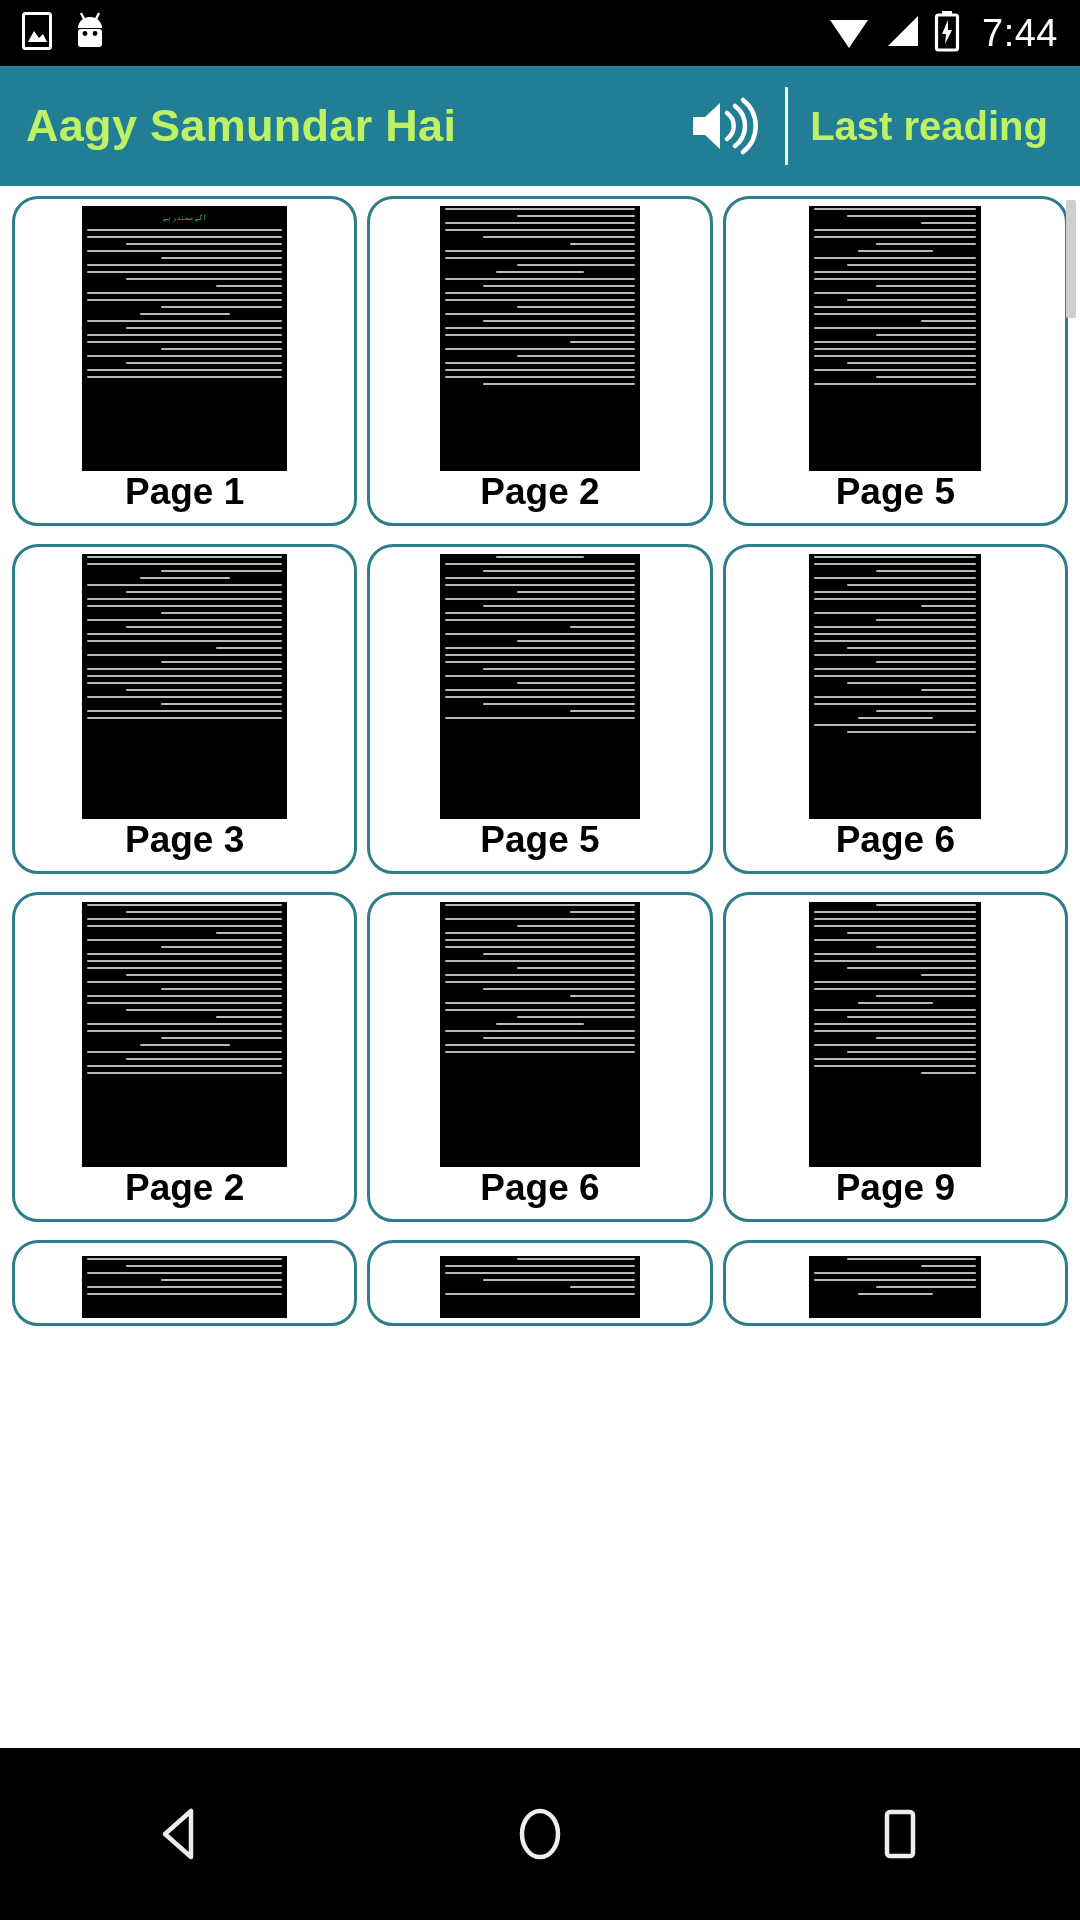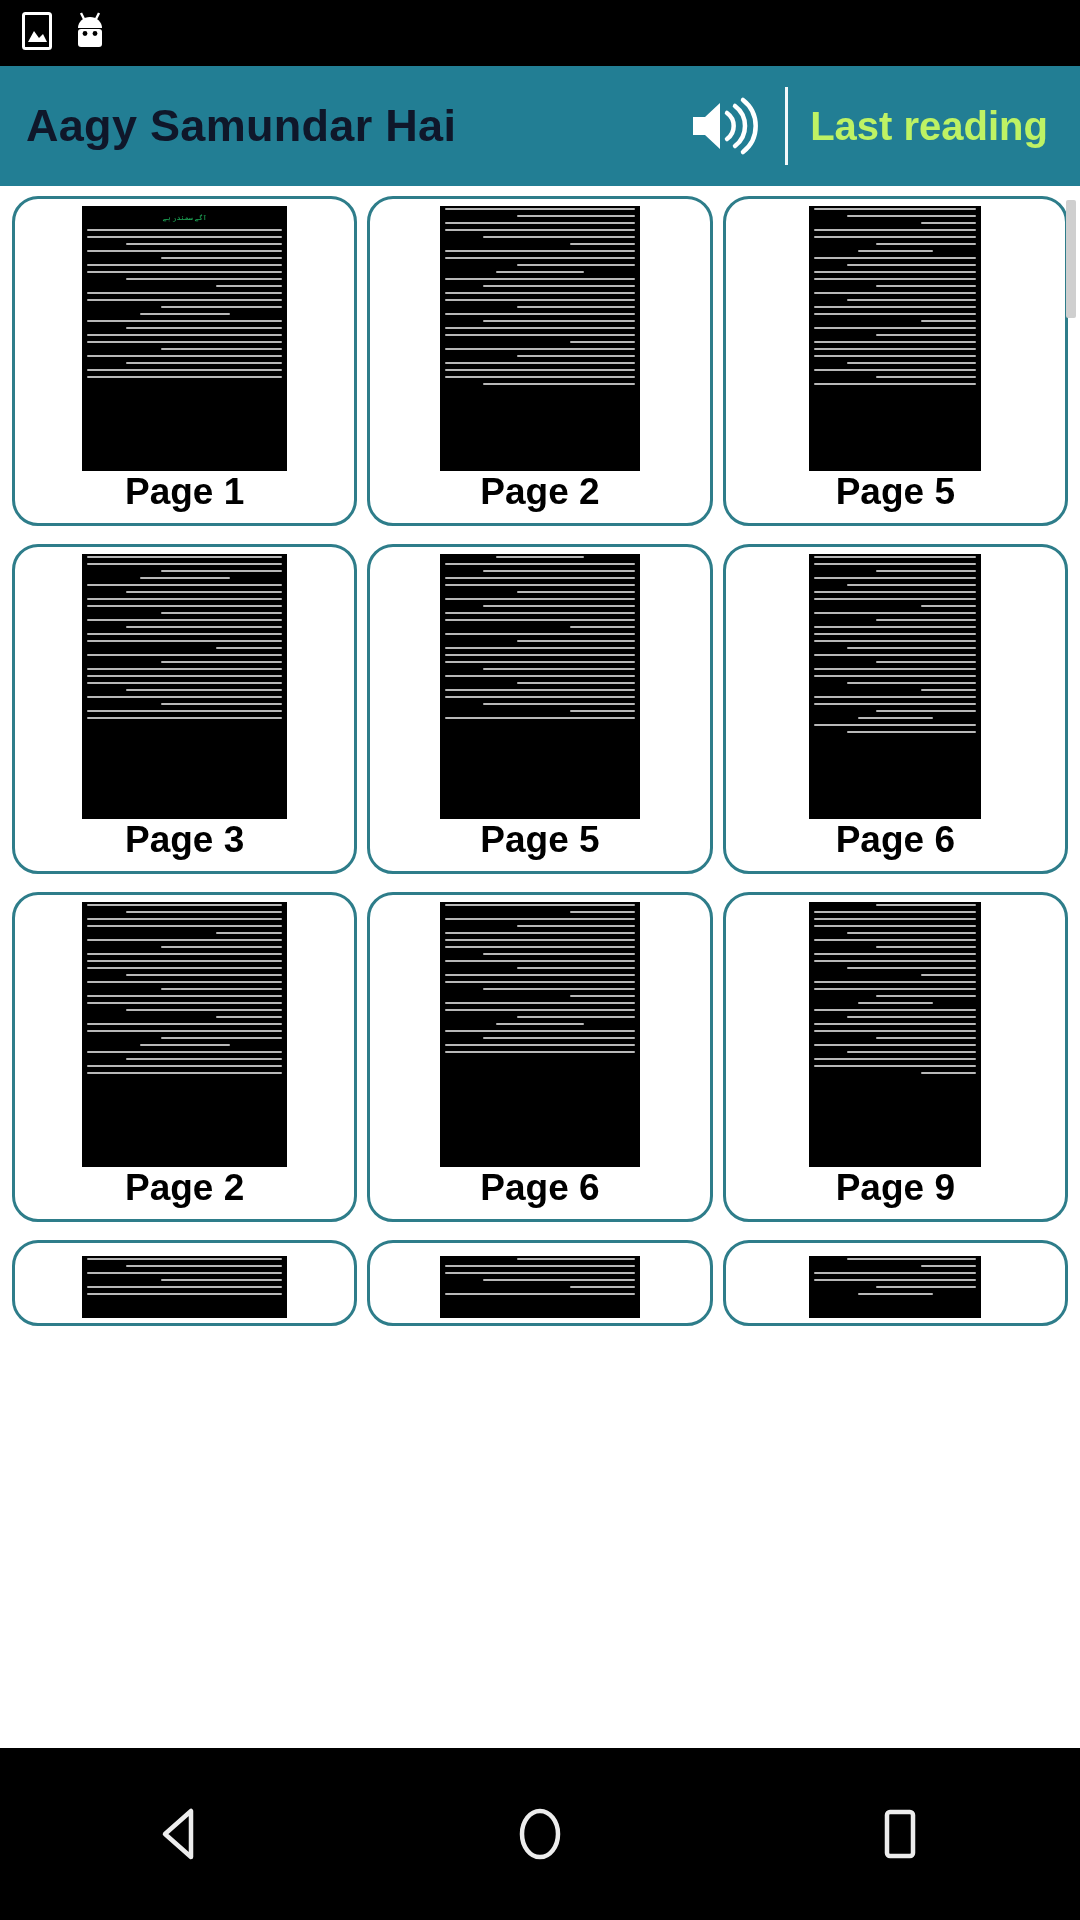--- a/index.html
+++ b/index.html
@@ -36,21 +36,21 @@
   .app-bar {
     position: absolute;
     top: 66px; left: 0;
     width: 1080px; height: 120px;
     background: #227E94;
     display: flex;
     align-items: center;
     padding: 0 26px;
   }
   .app-title {
-    color: #0f172a;
+    color: #bef264;
     font-size: 45px;
     font-weight: bold;
     letter-spacing: 0.3px;
     white-space: nowrap;
   }
   .appbar-actions {
     margin-left: auto;
     display: flex;
     align-items: center;
     height: 100%;
@@ -194,20 +194,40 @@
       <svg width="36" height="40" viewBox="0 0 36 40">
         <line x1="9" y1="2" x2="13" y2="10" stroke="#fff" stroke-width="2.4"></line>
         <line x1="27" y1="2" x2="23" y2="10" stroke="#fff" stroke-width="2.4"></line>
         <path d="M6 17 a12 11 0 0 1 24 0 Z" fill="#fff"></path>
         <rect x="6" y="18" width="24" height="18" rx="3" fill="#fff"></rect>
         <circle cx="13" cy="22.5" r="2.4" fill="#000"></circle>
         <circle cx="23" cy="22.5" r="2.4" fill="#000"></circle>
       </svg>
     </span>
   </div>
+  <div class="status-right">
+    <span class="sb-icon">
+      <svg width="42" height="38" viewBox="0 0 42 38">
+        <path d="M2 8 L21 36 L40 8 Z" fill="#fff"></path>
+      </svg>
+    </span>
+    <span class="sb-icon">
+      <svg width="40" height="38" viewBox="0 0 40 38">
+        <path d="M36 4 L36 34 L6 34 Z" fill="#fff"></path>
+      </svg>
+    </span>
+    <span class="sb-icon">
+      <svg width="26" height="42" viewBox="0 0 26 42">
+        <rect x="8" y="1" width="10" height="4" fill="#fff"></rect>
+        <rect x="2.5" y="5" width="21" height="35" rx="2" fill="none" stroke="#fff" stroke-width="3.2"></rect>
+        <path d="M14 10 L8 24 L12 24 L11 34 L18 20 L14 20 Z" fill="#fff"></path>
+      </svg>
+    </span>
+    <span class="status-clock">7:44</span>
+  </div>
 </div>
 
 <div class="app-bar">
   <div class="app-title">Aagy Samundar Hai</div>
   <div class="appbar-actions">
     <div class="speaker-btn">
       <svg width="72" height="62" viewBox="0 0 72 62">
         <path d="M6 22 L18 22 L33 8 L33 54 L18 40 L6 40 Z" fill="#fff"></path>
         <path d="M40 18 a16 16 0 0 1 0 26" fill="none" stroke="#fff" stroke-width="4.5" stroke-linecap="round"></path>
         <path d="M48 11 a25 25 0 0 1 0 40" fill="none" stroke="#fff" stroke-width="4.5" stroke-linecap="round"></path>

